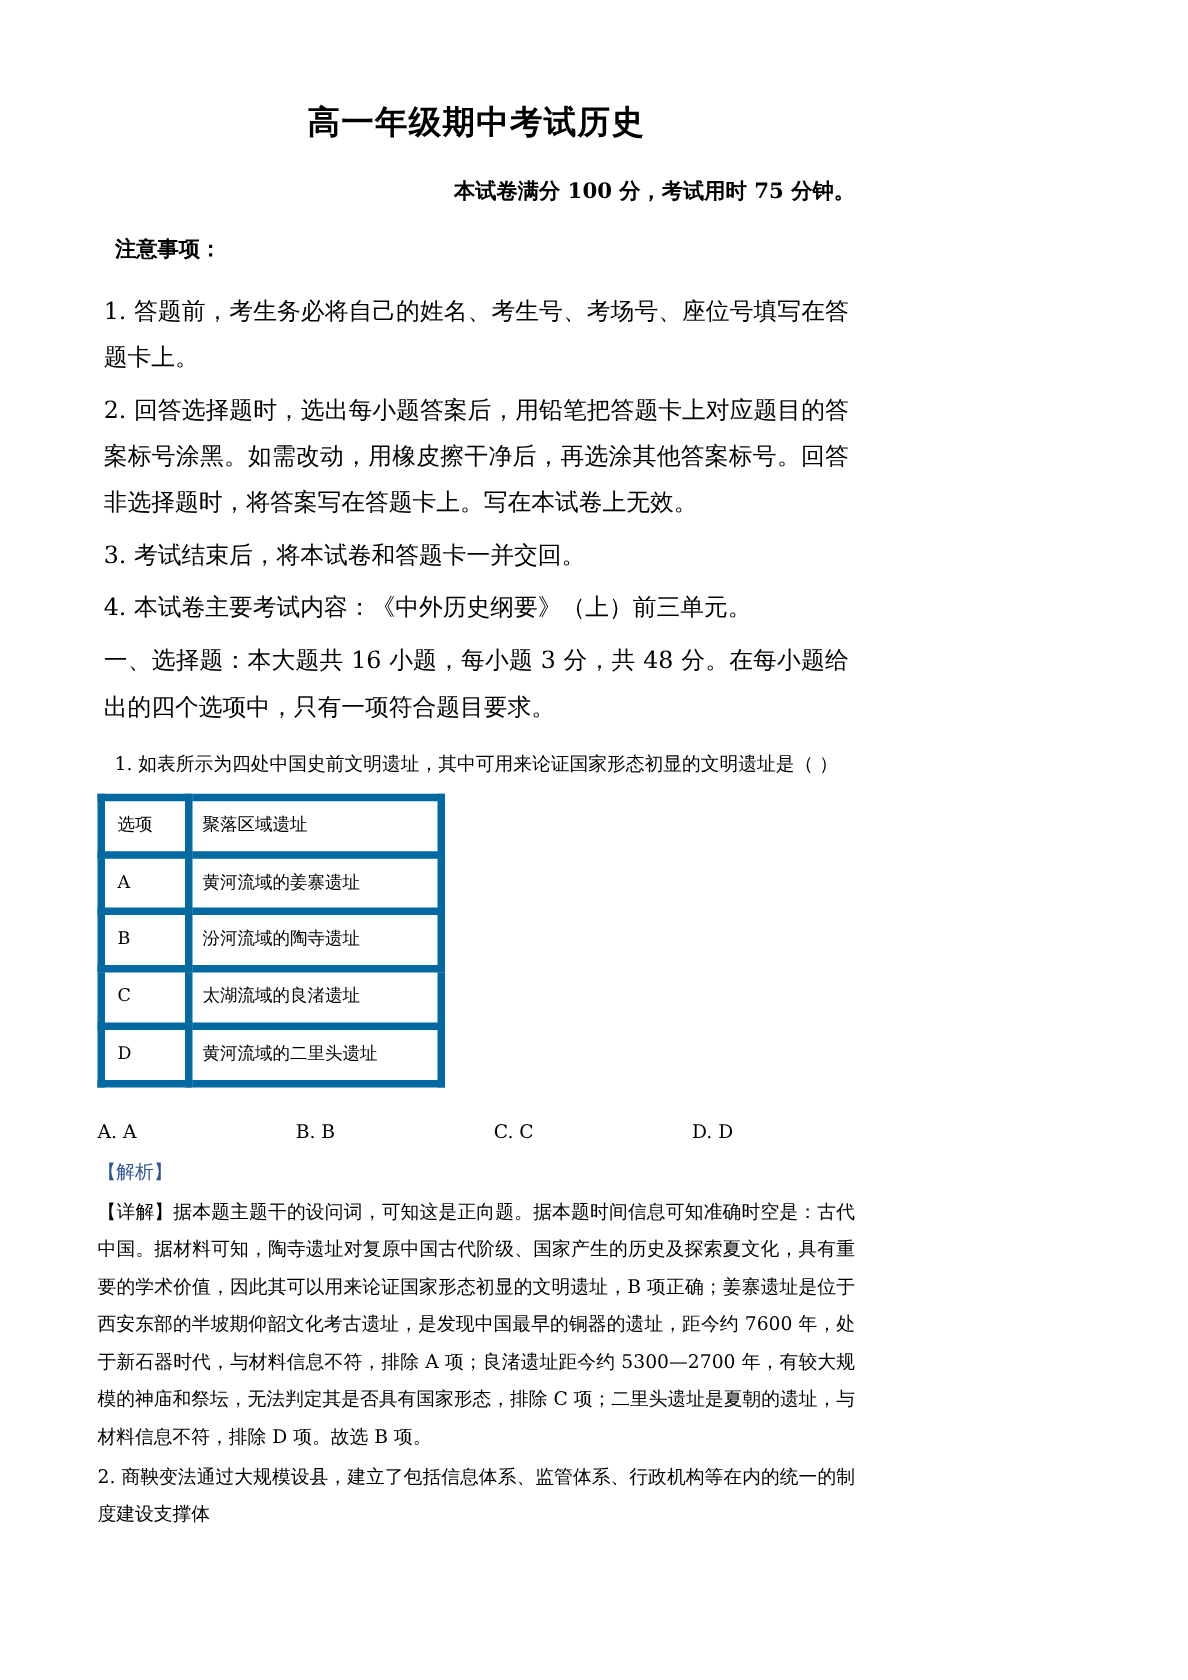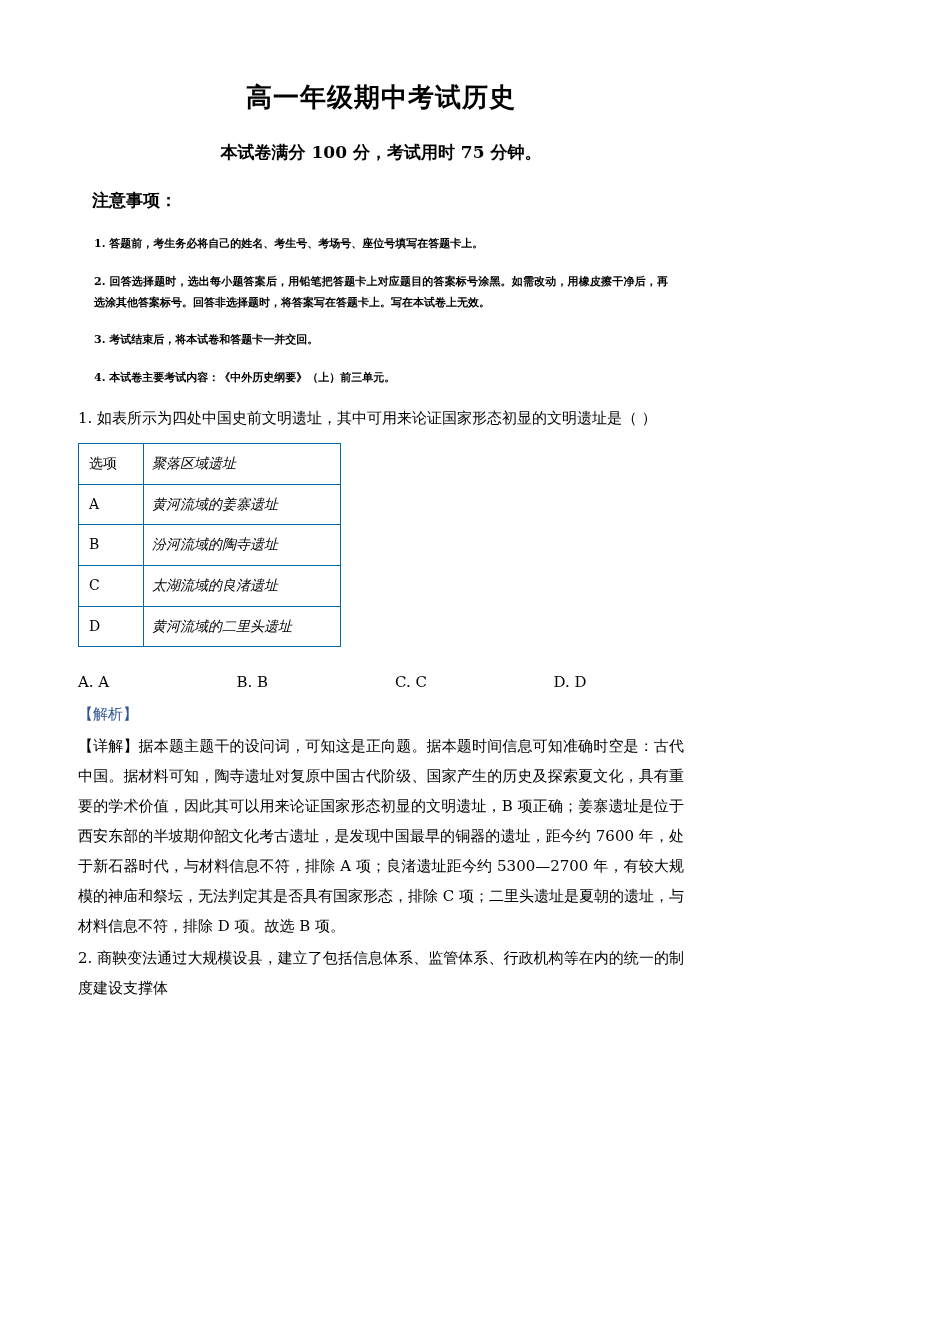--- a/index.html
+++ b/index.html
@@ -22,66 +22,66 @@
   }
   .doc-title {
     text-align: center;
     font-size: 26px;
     font-weight: bold;
     letter-spacing: 1px;
     margin: 24px 0 26px 0;
     font-family: "DejaVu Sans", "Liberation Sans", sans-serif;
   }
   .subtitle {
-    text-align: center;
+    text-align: right;
     font-size: 17px;
     font-weight: bold;
     margin: 0 0 20px 0;
   }
   .bold-line {
     font-size: 17px;
     font-weight: bold;
     line-height: 1.95;
     margin: 14px;
     text-align: justify;
   }
   .bold-block {
-    font-size: 11px;
-    font-weight: bold;
+    font-size: 19px;
+    font-weight: normal;
     line-height: 1.95;
-    margin: 16px;
+    margin: 5px;
     text-align: justify;
     text-justify: inter-ideograph;
   }
   .q-stem {
     font-size: 15px;
     line-height: 1.9;
     margin: 12px 0 10px 0;
+    text-align: center;
   }
   table.opt-table {
     border-collapse: collapse;
     margin: 6px 0 18px 0;
     width: 248px;
     table-layout: fixed;
   }
   table.opt-table td {
-    border: 1px solid #0369a1;
+    border: 6px solid #0369a1;
     font-size: 14px;
     padding: 9px 8px;
     vertical-align: middle;
     line-height: 1.55;
   }
   table.opt-table td.col-a {
     width: 46px;
     text-align: left;
     padding-left: 10px;
   }
   table.opt-table td.col-b {
     width: 180px;
-    font-style: italic;
   }
   .choices {
     display: flex;
     width: 100%;
     font-size: 15px;
     margin: 26px 0 8px 0;
     gap: 28px;
   }
   .choices .choice {
     width: 25%;
@@ -125,20 +125,21 @@
 
   <p class="subtitle">本试卷满分 100 分，考试用时 75 分钟。</p>
 
   <p class="bold-line">注意事项：</p>
 
   <p class="bold-block">1. 答题前，考生务必将自己的姓名、考生号、考场号、座位号填写在答题卡上。</p>
   <p class="bold-block">2. 回答选择题时，选出每小题答案后，用铅笔把答题卡上对应题目的答案标号涂黑。如需改动，用橡皮擦干净后，再选涂其他答案标号。回答非选择题时，将答案写在答题卡上。写在本试卷上无效。</p>
   <p class="bold-block">3. 考试结束后，将本试卷和答题卡一并交回。</p>
   <p class="bold-block">4. 本试卷主要考试内容：《中外历史纲要》（上）前三单元。</p>
 
+  <p class="bold-block">一、选择题：本大题共 16 小题，每小题 3 分，共 48 分。在每小题给出的四个选项中，只有一项符合题目要求。</p>
 
   <p class="q-stem">1. 如表所示为四处中国史前文明遗址，其中可用来论证国家形态初显的文明遗址是（        ）</p>
 
   <table class="opt-table">
     <tbody>
       <tr>
         <td class="col-a">选项</td>
         <td class="col-b">聚落区域遗址</td>
       </tr>
       <tr>

